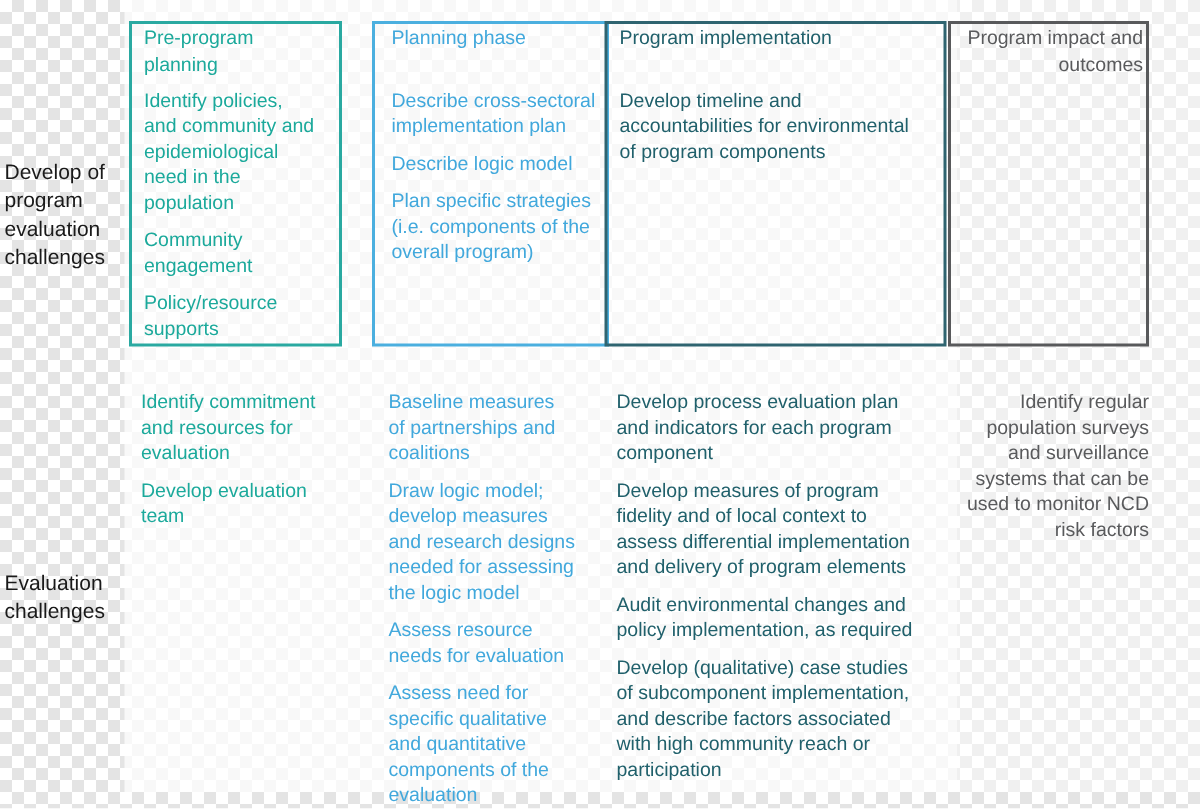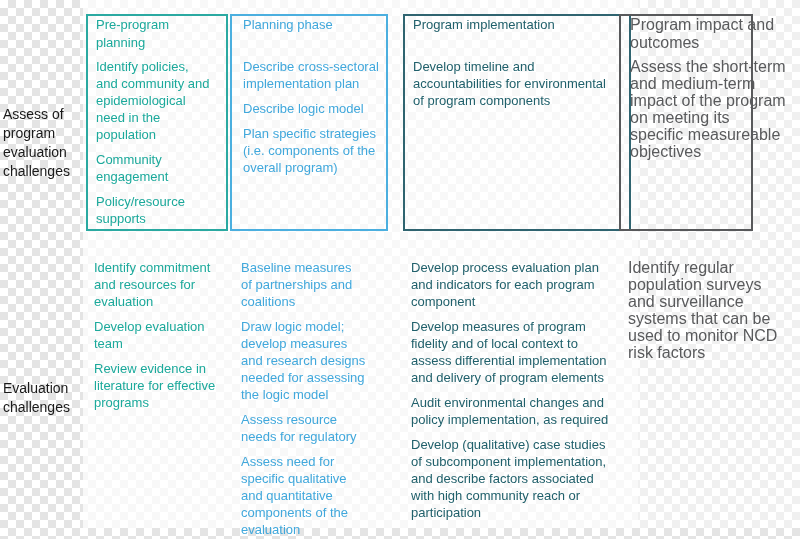--- a/index.html
+++ b/index.html
@@ -14,41 +14,41 @@
   .overlay-main{left:83px;width:555px;background:rgba(255,255,255,0.72);}
   .overlay-right{left:638px;width:162px;background:rgba(255,255,255,0.45);}
   .side-label{
     position:absolute;left:3px;color:#1a1a1a;font-size:14px;line-height:19px;
     white-space:pre;
   }
   .side-label.stages{top:105px;}
   .side-label.eval{top:379px;}
   .column{position:absolute;top:0;height:512px;color:var(--tx);font-size:13px;}
   .c1{left:86px;width:142px;--pad:8px;}
-  .c2{left:230px;width:158px;--pad:11px;}
+  .c2{left:248px;width:158px;--pad:11px;}
   .c3{left:403px;width:228px;--pad:8px;}
-  .c4{left:619px;width:134px;--pad:9px;font-size:16px;}
+  .c4{left:632px;width:134px;--pad:9px;font-size:13px;text-align:right;}
   .stage-box{
     position:absolute;top:14px;left:0;width:100%;height:217px;
     border:2px solid var(--bd);box-sizing:border-box;
     padding:0 2px 0 var(--pad);
   }
   .heading{height:42px;line-height:18px;white-space:pre;}
   .para{margin:0 0 8px;line-height:17px;white-space:pre;}
   .eval-list{position:absolute;top:259px;left:var(--pad);width:calc(100% - var(--pad));}
   .eval-list .para{margin:0 0 8px;}
 </style>
 </head>
 <body>
 
 <div class="canvas">
   <div class="overlay overlay-main"></div>
   <div class="overlay overlay-right"></div>
 
-  <div class="side-label stages">Assess of
+  <div class="side-label stages">Develop of
 program
 evaluation
 challenges</div>
   <div class="side-label eval">Evaluation
 challenges</div>
 
   <div class="column c1" style="--tx: #1ba99b; --bd: #2aa9a1;">
     <div class="stage-box">
       <div class="heading">Pre-program
 planning</div>
@@ -61,23 +61,20 @@
 engagement</div>
       <div class="para">Policy/resource
 supports</div>
     </div>
     <div class="eval-list">
       <div class="para">Identify commitment
 and resources for
 evaluation</div>
       <div class="para">Develop evaluation
 team</div>
-      <div class="para">Review evidence in
-literature for effective
-programs</div>
     </div>
   </div>
 
   <div class="column c2" style="--tx: #41a8dc; --bd: #4bafdf;">
     <div class="stage-box">
       <div class="heading">Planning phase</div>
       <div class="para">Describe cross-sectoral
 implementation plan</div>
       <div class="para">Describe logic model</div>
       <div class="para">Plan specific strategies
@@ -87,21 +84,21 @@
     <div class="eval-list">
       <div class="para">Baseline measures
 of partnerships and
 coalitions</div>
       <div class="para">Draw logic model;
 develop measures
 and research designs
 needed for assessing
 the logic model</div>
       <div class="para">Assess resource
-needs for regulatory</div>
+needs for evaluation</div>
       <div class="para">Assess need for
 specific qualitative
 and quantitative
 components of the
 evaluation</div>
     </div>
   </div>
 
   <div class="column c3" style="--tx: #20606b; --bd: #2f6470;">
     <div class="stage-box">
@@ -125,26 +122,20 @@
 and describe factors associated
 with high community reach or
 participation</div>
     </div>
   </div>
 
   <div class="column c4" style="--tx: #595a5c; --bd: #58595b;">
     <div class="stage-box">
       <div class="heading">Program impact and
 outcomes</div>
-      <div class="para">Assess the short-term
-and medium-term
-impact of the program
-on meeting its
-specific measureable
-objectives</div>
     </div>
     <div class="eval-list">
       <div class="para">Identify regular
 population surveys
 and surveillance
 systems that can be
 used to monitor NCD
 risk factors</div>
     </div>
   </div>

